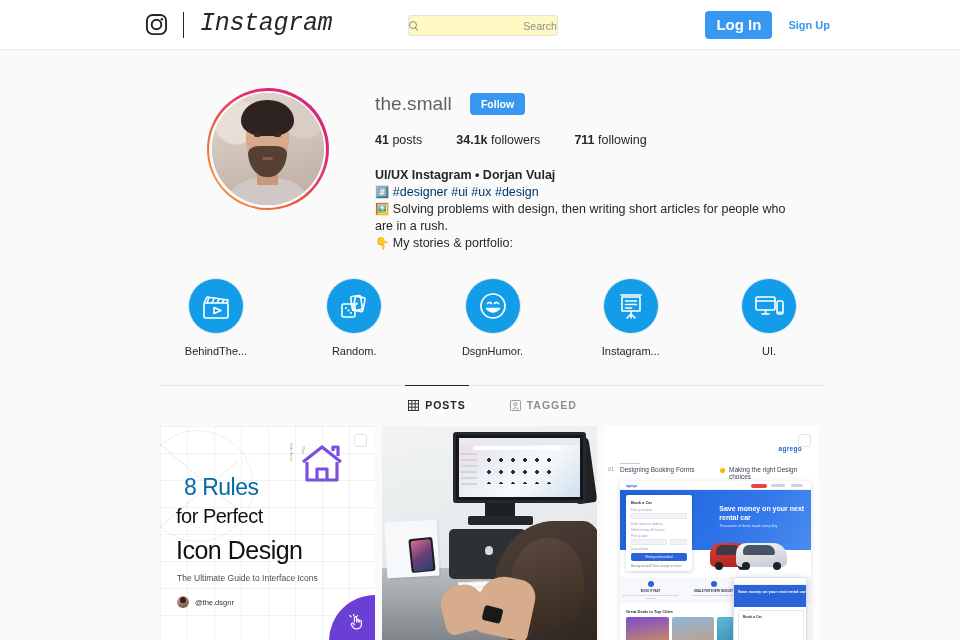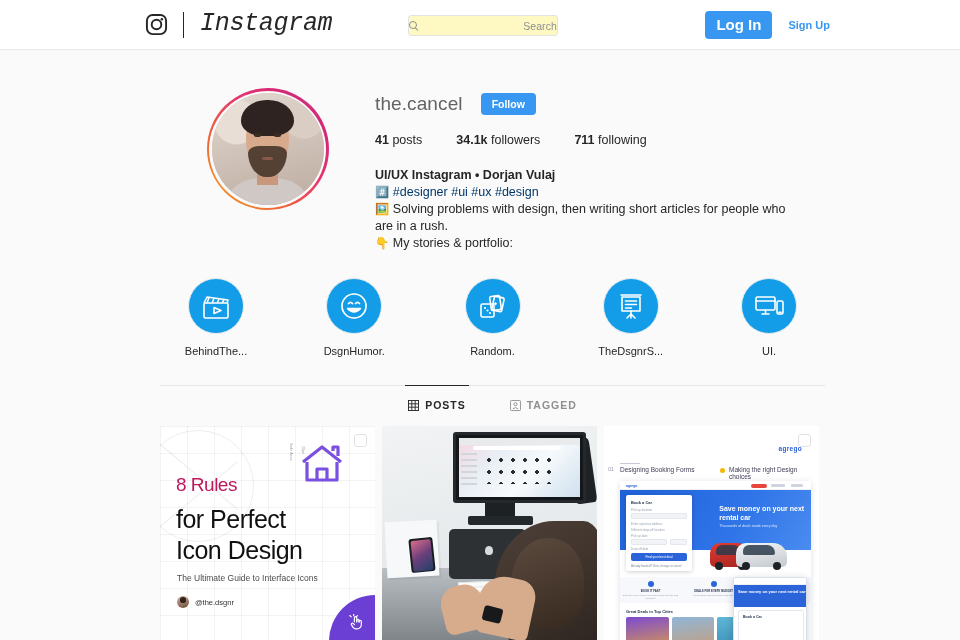--- a/index.html
+++ b/index.html
@@ -219,26 +219,26 @@
   .meas2 {
     position:absolute; right: 70px; top: 20px;
     font-size: 3.6px; color:#999; writing-mode: vertical-rl;
   }
   .corner-sq {
     position: absolute; right: 8px; top: 8px;
     width: 13px; height: 13px; background: #fff;
     border: 1px solid #e2e2e2; border-radius: 3px;
   }
   .t1 .h1l {
-    position: absolute; left: 16px; top: 48px;
-    font-size: 19px; color: #be185d; font-weight: normal; letter-spacing: -.5px;
+    position: absolute; left: 24px; top: 48px;
+    font-size: 23px; color: #0369a1; font-weight: normal; letter-spacing: -.5px;
   }
   .t1 .h2l {
     position: absolute; left: 16px; top: 79px;
-    font-size: 25px; color: #111; font-weight: normal; letter-spacing: -.5px;
+    font-size: 20px; color: #111; font-weight: normal; letter-spacing: -.5px;
   }
   .t1 .h3l {
     position: absolute; left: 16px; top: 110px;
     font-size: 25px; color: #111; font-weight: normal; letter-spacing: -.5px;
   }
   .t1 .sub {
     position: absolute; left: 17px; top: 147px;
     font-size: 8.5px; color: #4b4b4b;
   }
   .t1 .handle-row {
@@ -471,21 +471,21 @@
             <div class="av-eye r"></div>
             <div class="av-beard"></div>
             <div class="av-mouth"></div>
           </div>
         </div>
       </div>
     </div>
 
     <div class="info-col">
       <div class="uname-row">
-        <span class="username">the.cancel</span>
+        <span class="username">the.small</span>
         <button class="follow-btn">Follow</button>
       </div>
 
       <div class="stats">
         <span><b>41</b> <span>posts</span></span>
         <span><b>34.1k</b> <span>followers</span></span>
         <span><b>711</b> <span>following</span></span>
       </div>
 
       <div class="bio">
@@ -502,59 +502,59 @@
     <div class="hl">
       <div class="hl-circle">
         <svg viewBox="0 0 32 32" fill="none" stroke="#fff" stroke-width="1.6" stroke-linejoin="round">
           <rect x="4" y="13" width="24" height="15" rx="1.5"></rect>
           <path d="M4 13 L7 7 L28 10 L27.2 13"></path>
           <path d="M9 7.6 L7.2 12.6 M14 8.3 L12.2 13 M19 9 L17.2 13 M24 9.7 L22.2 13"></path>
           <path d="M14 17.5 L21 20.5 L14 23.5 Z" stroke-linecap="round"></path>
         </svg>
       </div>
       <div class="hl-label">BehindThe...</div>
-    </div>
-
-    <div class="hl">
-      <div class="hl-circle">
-        <svg viewBox="0 0 32 32" fill="none" stroke="#fff" stroke-width="1.7" stroke-linecap="round">
-          <circle cx="16" cy="16" r="12"></circle>
-          <path d="M10.5 13.5 q2 -2.4 4 0"></path>
-          <path d="M17.5 13.5 q2 -2.4 4 0"></path>
-          <path d="M9.5 18.5 q6.5 7 13 0 z" fill="#fff" stroke="#fff" stroke-width="1.5" stroke-linejoin="round"></path>
-        </svg>
-      </div>
-      <div class="hl-label">DsgnHumor.</div>
     </div>
 
     <div class="hl">
       <div class="hl-circle">
         <svg viewBox="0 0 32 32" fill="none" stroke="#fff" stroke-width="1.6" stroke-linejoin="round">
           <rect x="4" y="14" width="13" height="13" rx="1.6"></rect>
           <circle cx="8" cy="18" r="1.1" fill="#fff" stroke="none"></circle>
           <circle cx="13" cy="23" r="1.1" fill="#fff" stroke="none"></circle>
           <circle cx="10.5" cy="20.5" r="1.1" fill="#fff" stroke="none"></circle>
           <rect x="16" y="7" width="10" height="14" rx="1.4" transform="rotate(12 21 14)"></rect>
           <rect x="13.5" y="6" width="10" height="14" rx="1.4" transform="rotate(-8 18.5 13)"></rect>
           <path d="M18.5 12 l1.6 1.8 -1.6 1.8 -1.6 -1.8 z" fill="#fff" stroke="none"></path>
         </svg>
       </div>
       <div class="hl-label">Random.</div>
     </div>
 
     <div class="hl">
       <div class="hl-circle">
+        <svg viewBox="0 0 32 32" fill="none" stroke="#fff" stroke-width="1.7" stroke-linecap="round">
+          <circle cx="16" cy="16" r="12"></circle>
+          <path d="M10.5 13.5 q2 -2.4 4 0"></path>
+          <path d="M17.5 13.5 q2 -2.4 4 0"></path>
+          <path d="M9.5 18.5 q6.5 7 13 0 z" fill="#fff" stroke="#fff" stroke-width="1.5" stroke-linejoin="round"></path>
+        </svg>
+      </div>
+      <div class="hl-label">DsgnHumor.</div>
+    </div>
+
+    <div class="hl">
+      <div class="hl-circle">
         <svg viewBox="0 0 32 32" fill="none" stroke="#fff" stroke-width="1.6" stroke-linecap="round" stroke-linejoin="round">
           <path d="M6 5 h20"></path>
           <rect x="7" y="7" width="18" height="14"></rect>
           <path d="M10.5 11 h11 M10.5 14.5 h11 M10.5 18 h6"></path>
           <path d="M16 21 v3 M16 24 l-4 4 M16 24 l4 4 M16 24 v4"></path>
         </svg>
       </div>
-      <div class="hl-label">TheDsgnrS...</div>
+      <div class="hl-label">Instagram...</div>
     </div>
 
 
 
     <div class="hl">
       <div class="hl-circle">
         <svg viewBox="0 0 32 32" fill="none" stroke="#fff" stroke-width="1.6" stroke-linejoin="round" stroke-linecap="round">
           <rect x="3" y="7" width="19" height="13" rx="1.4"></rect>
           <path d="M3 11 h19"></path>
           <path d="M9 24 h7 M12.5 20 v4"></path>

